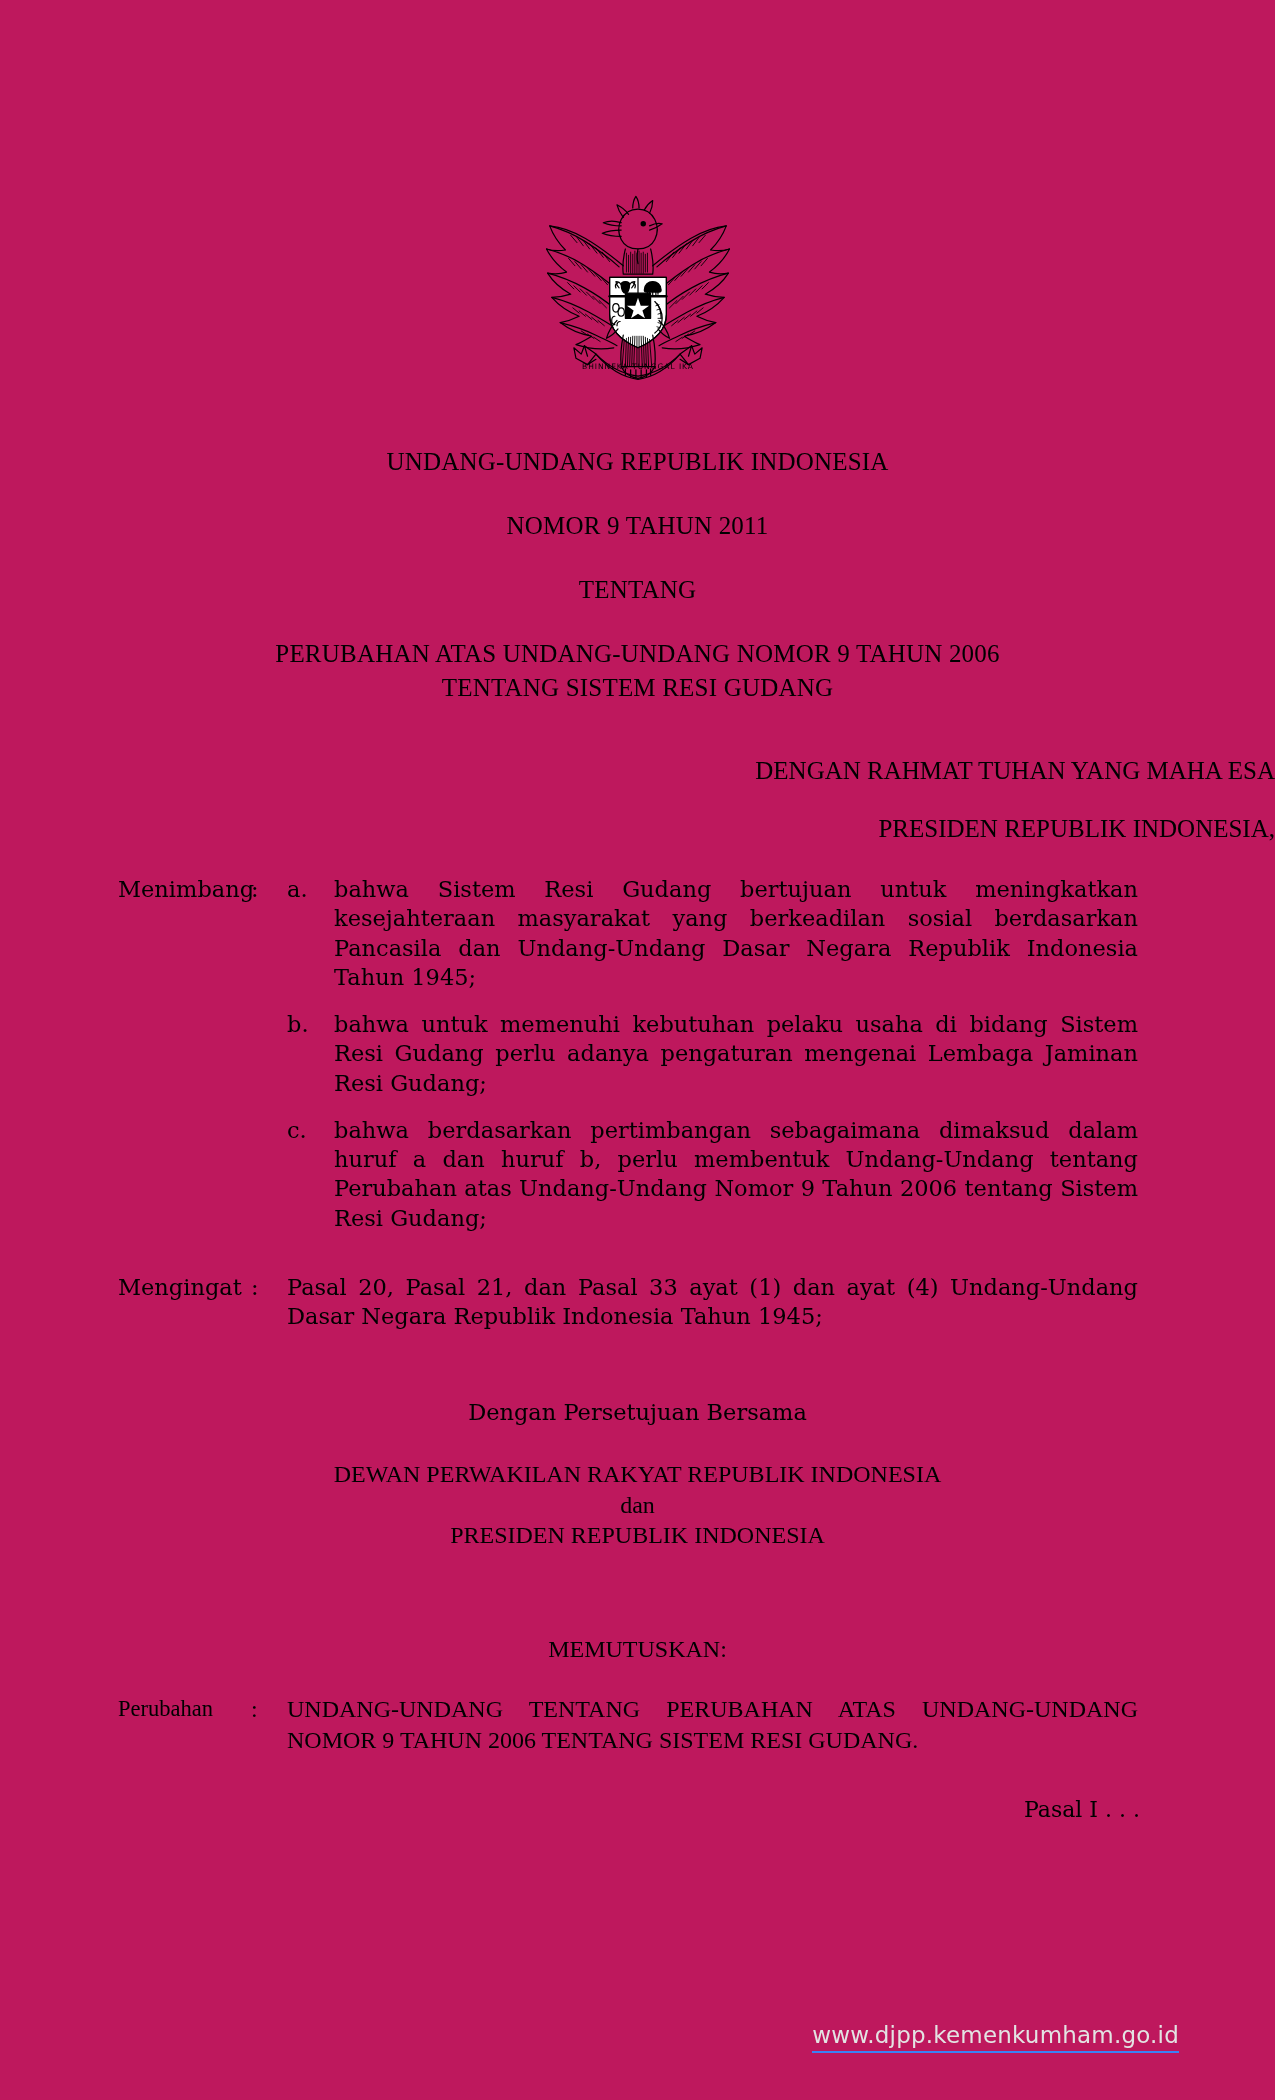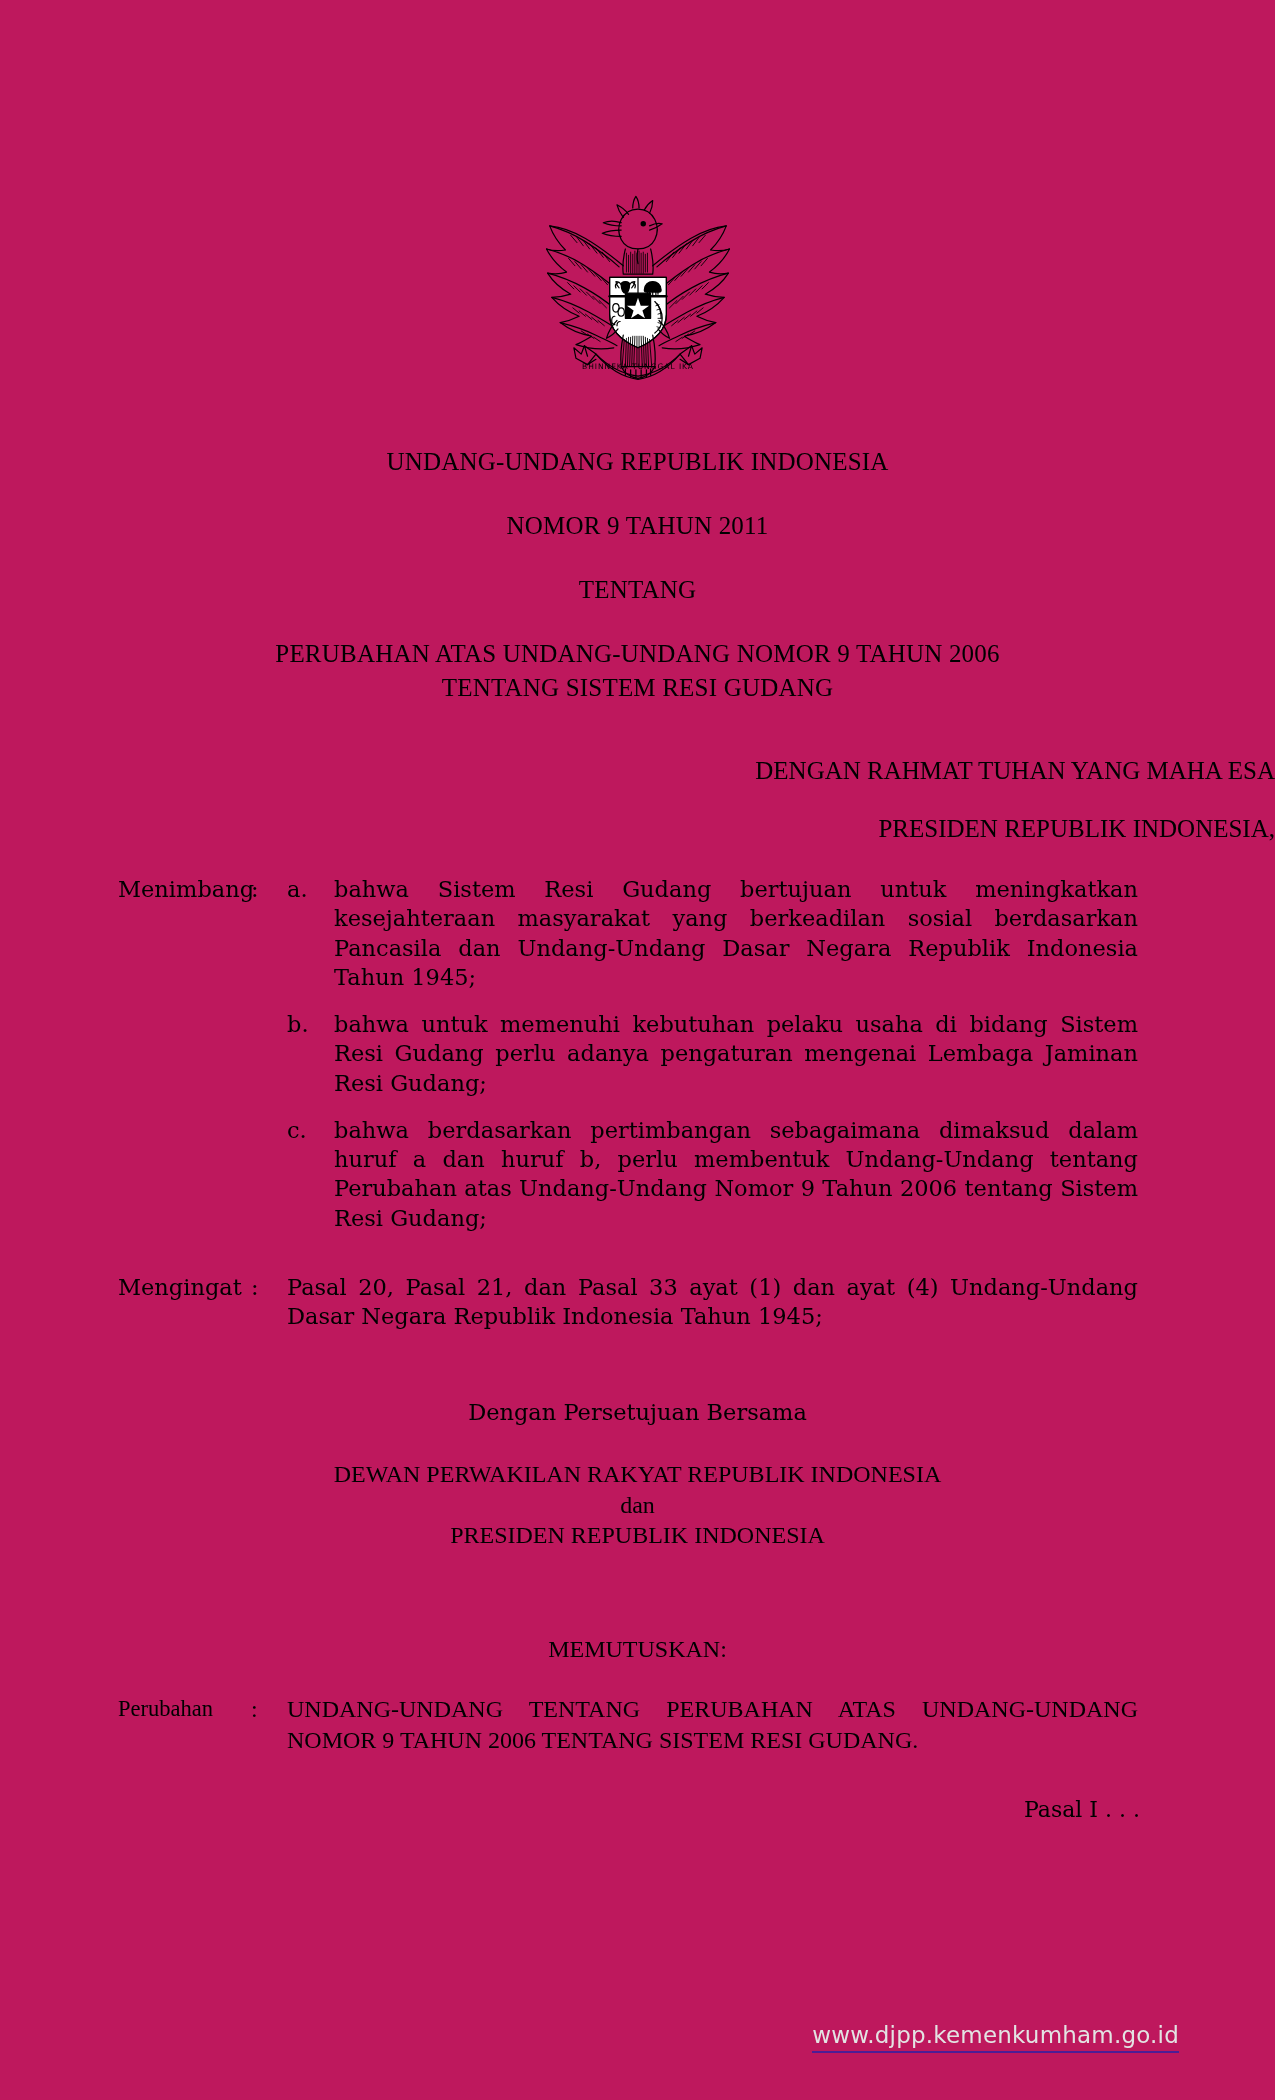--- a/index.html
+++ b/index.html
@@ -163,21 +163,21 @@
   }
 
   
   .footer-wm {
     position: absolute;
     right: 96px;
     top: 2022px;
     font-family: "DejaVu Sans", "Liberation Sans", sans-serif;
     font-size: 23px;
     color: #e3e3e3;
-    border-bottom: 2px solid #4c1d95;
+    border-bottom: 2px solid #3b82f6;
     padding-bottom: 3px;
     letter-spacing: 0.2px;
     white-space: nowrap;
   }
 </style>
 </head>
 <body>
 
 <div class="page">
 

